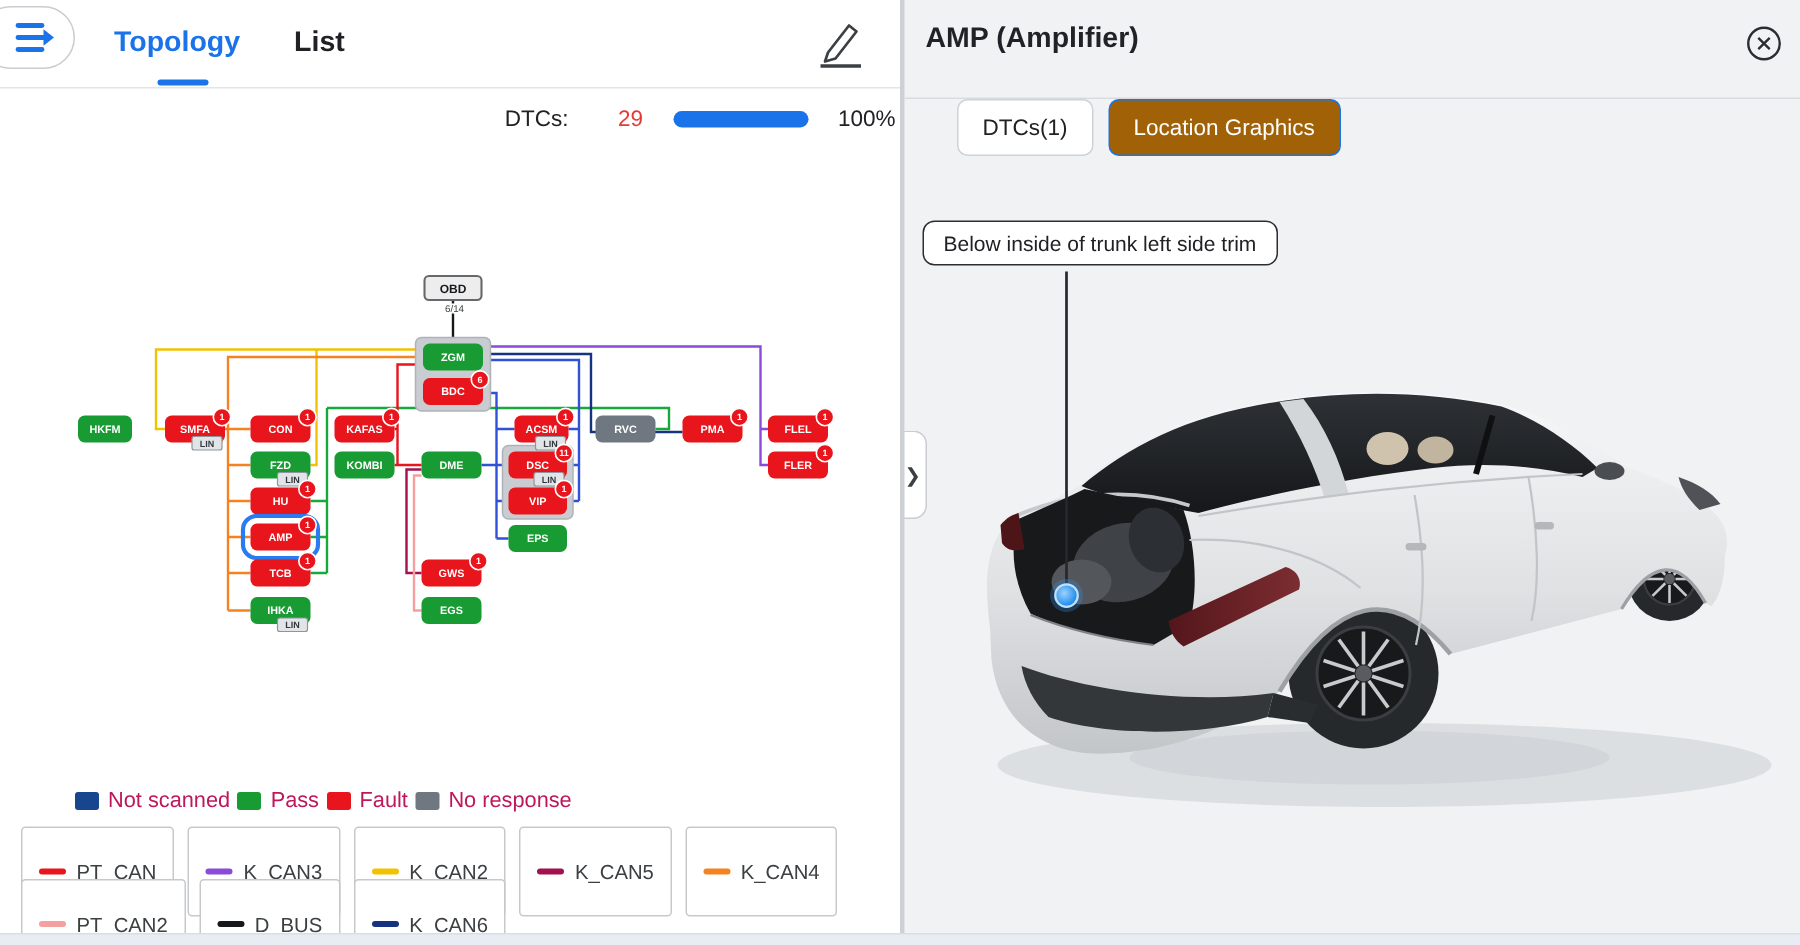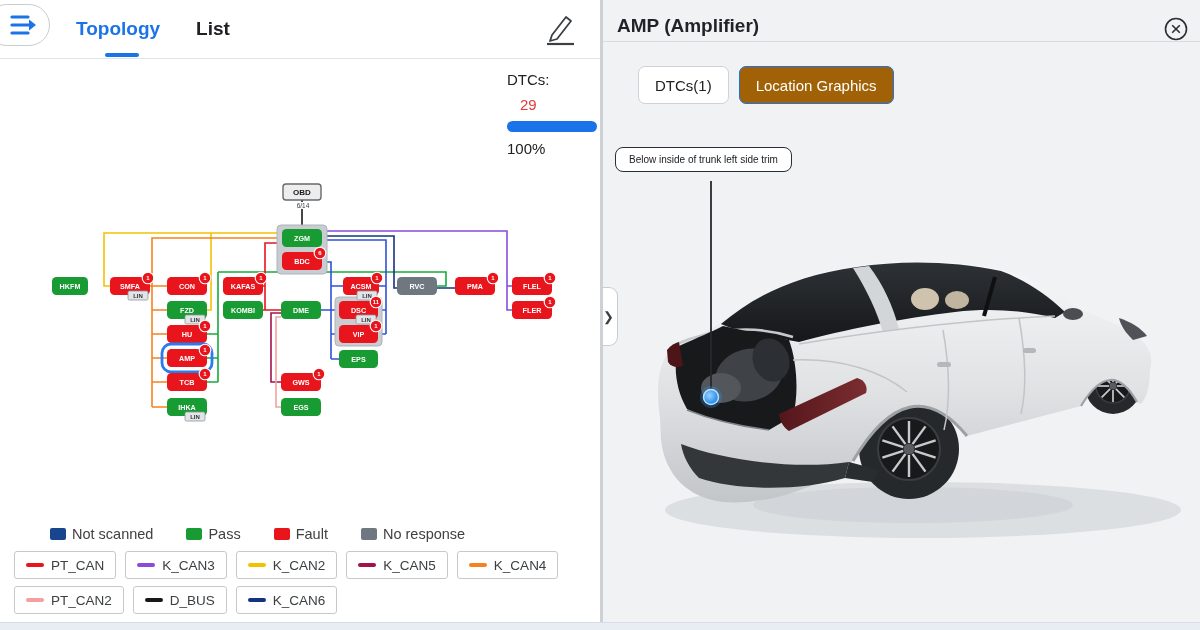--- a/index.html
+++ b/index.html
@@ -10,51 +10,51 @@
   #left-header{position:absolute;left:0;top:0;width:600px;height:58px;background:#fff;
                border-bottom:1px solid #e1e4e8;z-index:4;}
   .menu-pill{position:absolute;left:-14px;top:4px;width:64px;height:42px;background:#fff;
              border:1.5px solid #c9ccd0;border-radius:22px;display:flex;align-items:center;
              justify-content:flex-end;padding-right:10px;box-sizing:border-box;cursor:pointer;}
   .tabs{position:absolute;left:76px;top:0;height:57px;display:flex;gap:36px;align-items:center;justify-content:space-between;}
   .tab{font-size:19px;font-weight:bold;color:#202124;cursor:pointer;}
   .tab.active{color:#1a73e8;}
   .tab-underline{position:absolute;left:105px;top:53px;width:34px;height:4px;background:#1a73e8;border-radius:2px;}
   .pencil-wrap{position:absolute;left:543px;top:9px;width:34px;height:38px;cursor:pointer;}
-  #dtc-row{position:absolute;right:3px;top:71px;display:flex;align-items:flex-start;gap:8px;
-           font-size:15px;color:#202124;z-index:3;flex-direction:column;}
+  #dtc-row{position:absolute;right:3px;top:71px;display:flex;align-items:center;gap:20px;
+           font-size:15px;color:#202124;z-index:3;}
   #dtc-count{color:#e53935;margin-left:13px;}
   #dtc-bar{width:90px;height:11px;background:#1a73e8;border-radius:6px;}
   #topo-svg{position:absolute;left:0;top:0;width:600px;height:630px;z-index:1;}
   
-  #status-legend{position:absolute;left:14px;top:526px;display:flex;gap:33px;align-items:center;
-                 font-size:14.5px;color:#404040;z-index:3;padding-left:36px;}
+  #status-legend{position:absolute;left:14px;top:526px;display:flex;gap:5px;align-items:center;
+                 font-size:14.5px;color:#be185d;z-index:3;padding-left:36px;}
   .sl-item{display:flex;align-items:center;gap:6px;}
   .sl-swatch{width:16px;height:12px;border-radius:2px;display:inline-block;}
   .chip-row{position:absolute;left:14px;display:flex;gap:9px;z-index:3;}
   #chip-row-1{top:551px;}
   #chip-row-2{top:586px;}
   .chip{display:flex;align-items:center;gap:7px;border:1px solid #c6c9cc;border-radius:3px;
-        background:#fff;height:26px;padding:0 11px;font-size:13.5px;color:#3c4043;cursor:pointer;}
+        background:#fff;height:26px;padding:16px 11px;font-size:13.5px;color:#3c4043;cursor:pointer;}
   .chip .dash{width:18px;height:3.5px;border-radius:2px;display:inline-block;}
   
   #divider{position:absolute;left:600px;top:0;width:3px;height:630px;background:#cdd0d4;z-index:5;}
   
   #right-panel{position:absolute;left:603px;top:0;width:597px;height:630px;background:#f1f2f4;}
-  #right-header{position:absolute;left:0;top:0;width:100%;height:42px;border-bottom:1px solid #d9dcdf;
+  #right-header{position:absolute;left:0;top:0;width:100%;height:66px;border-bottom:1px solid #d9dcdf;
                 box-sizing:border-box;z-index:4;background:#f1f2f4;}
   #right-title{position:absolute;left:14px;top:15px;font-size:19px;font-weight:bold;color:#1f2328;}
   #close-btn{position:absolute;right:12px;top:17px;width:24px;height:24px;cursor:pointer;}
   #btn-row{position:absolute;left:11px;top:66px;display:flex;gap:10px;z-index:4;padding-left:24px;}
   .rbtn{height:38px;padding:0 16px;border-radius:7px;border:1px solid #cfd2d6;background:#fff;
         font-size:15px;color:#202124;font-family:inherit;cursor:pointer;}
   .rbtn.active{background:#a16207;border-color:#1a73e8;color:#fff;}
   #car-svg{position:absolute;left:0;top:0;width:597px;height:630px;z-index:1;}
   #loc-tooltip{position:absolute;left:12px;top:147px;padding:6px 13px;background:#fff;
-               border:1.6px solid #2b2f33;border-radius:8px;font-size:10px;color:#202124;z-index:3;}
+               border:1.6px solid #2b2f33;border-radius:8px;font-size:14px;color:#202124;z-index:3;}
   #collapse-handle{position:absolute;left:-3px;top:287px;width:17px;height:57px;background:#fff;
                    border:1px solid #c9ccd0;border-left:none;border-radius:0 9px 9px 0;z-index:4;
                    display:flex;align-items:center;justify-content:center;font-size:13px;color:#3c4043;cursor:pointer;}
   
   #footer-strip{position:absolute;left:0;bottom:0;width:1200px;height:7px;background:#e8ecf3;
                 border-top:1px solid #d9dee6;z-index:6;}
   .buspath{fill:none;stroke-width:1.6px;}
 </style>
 </head>
 <body>

